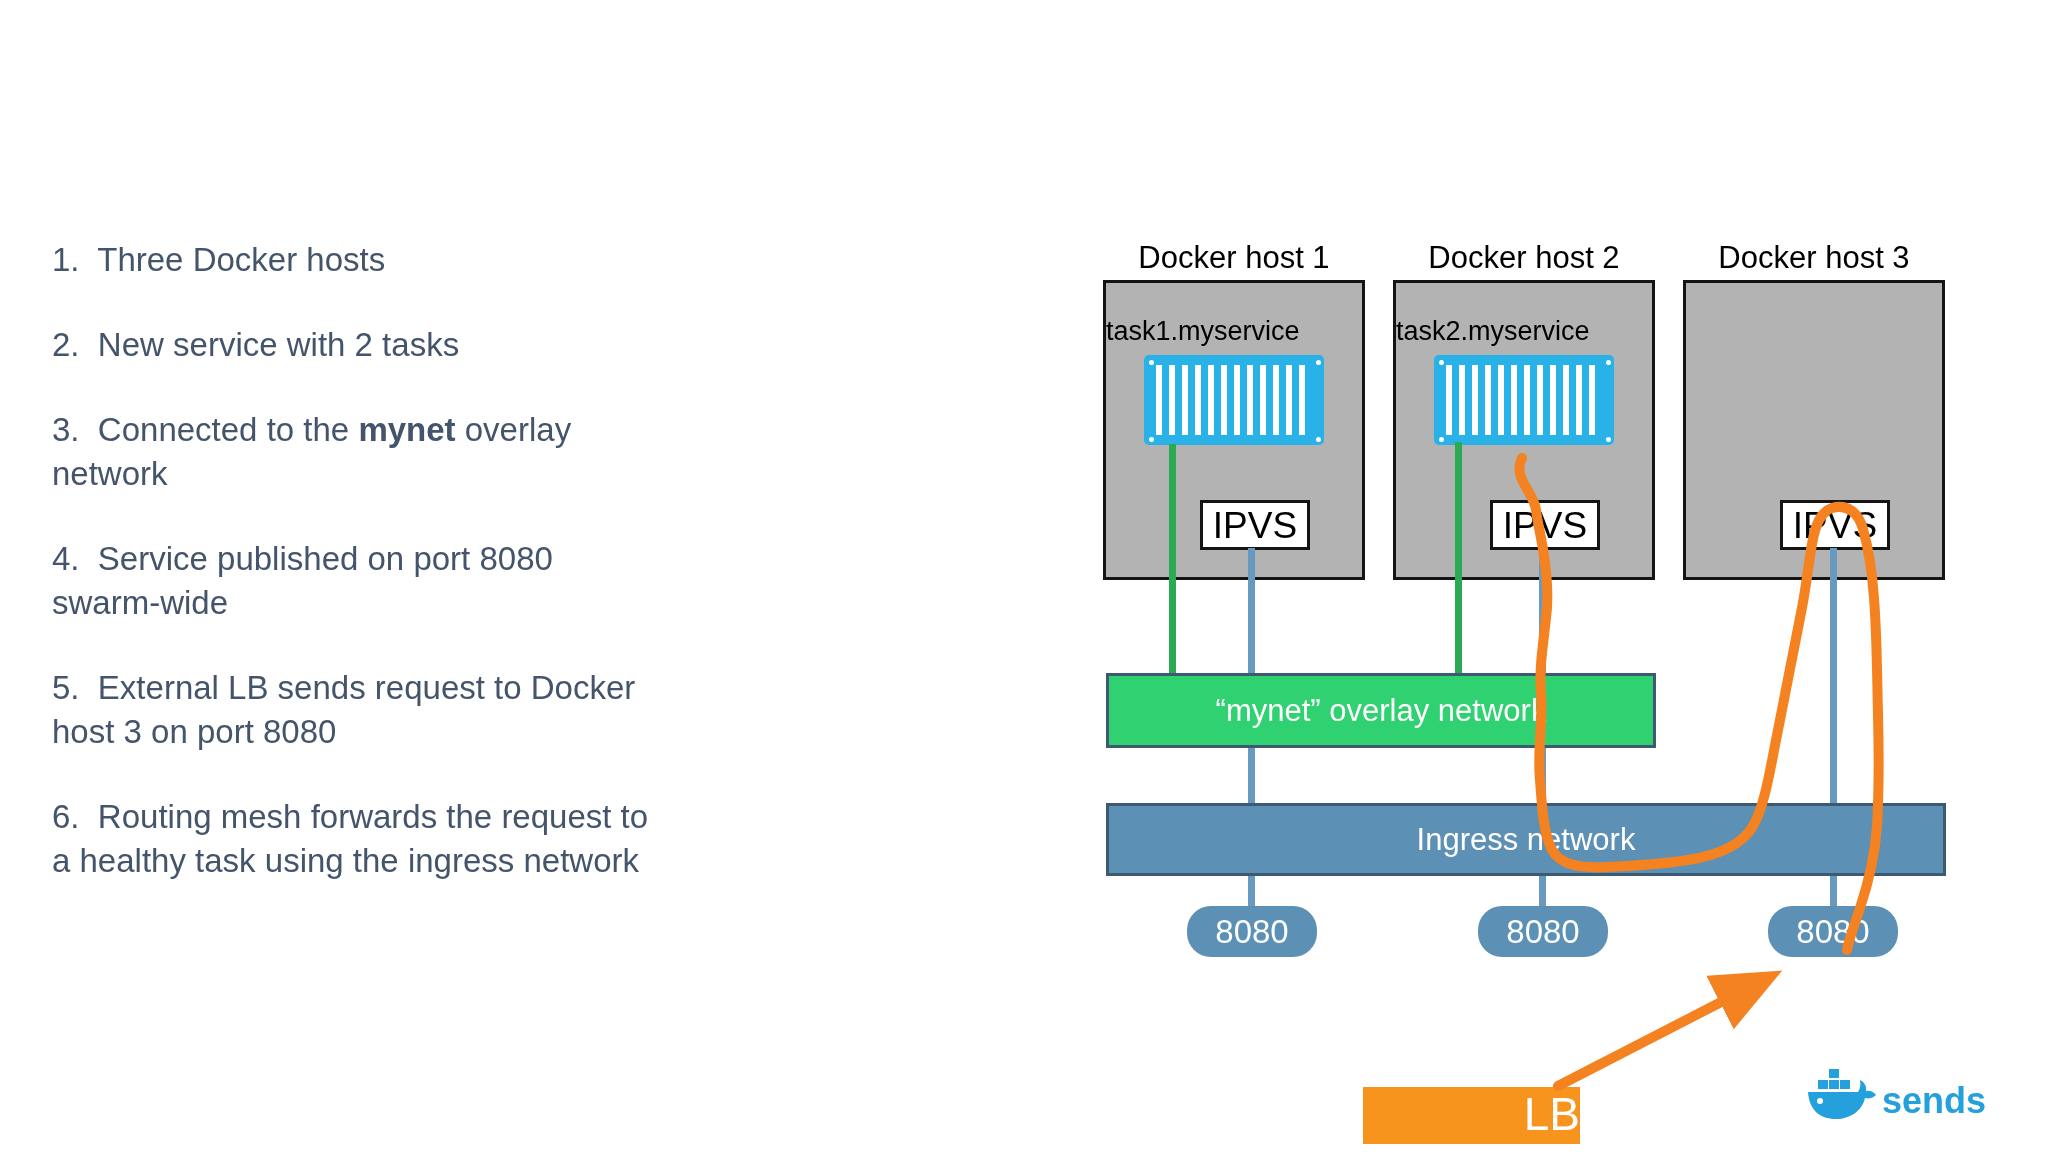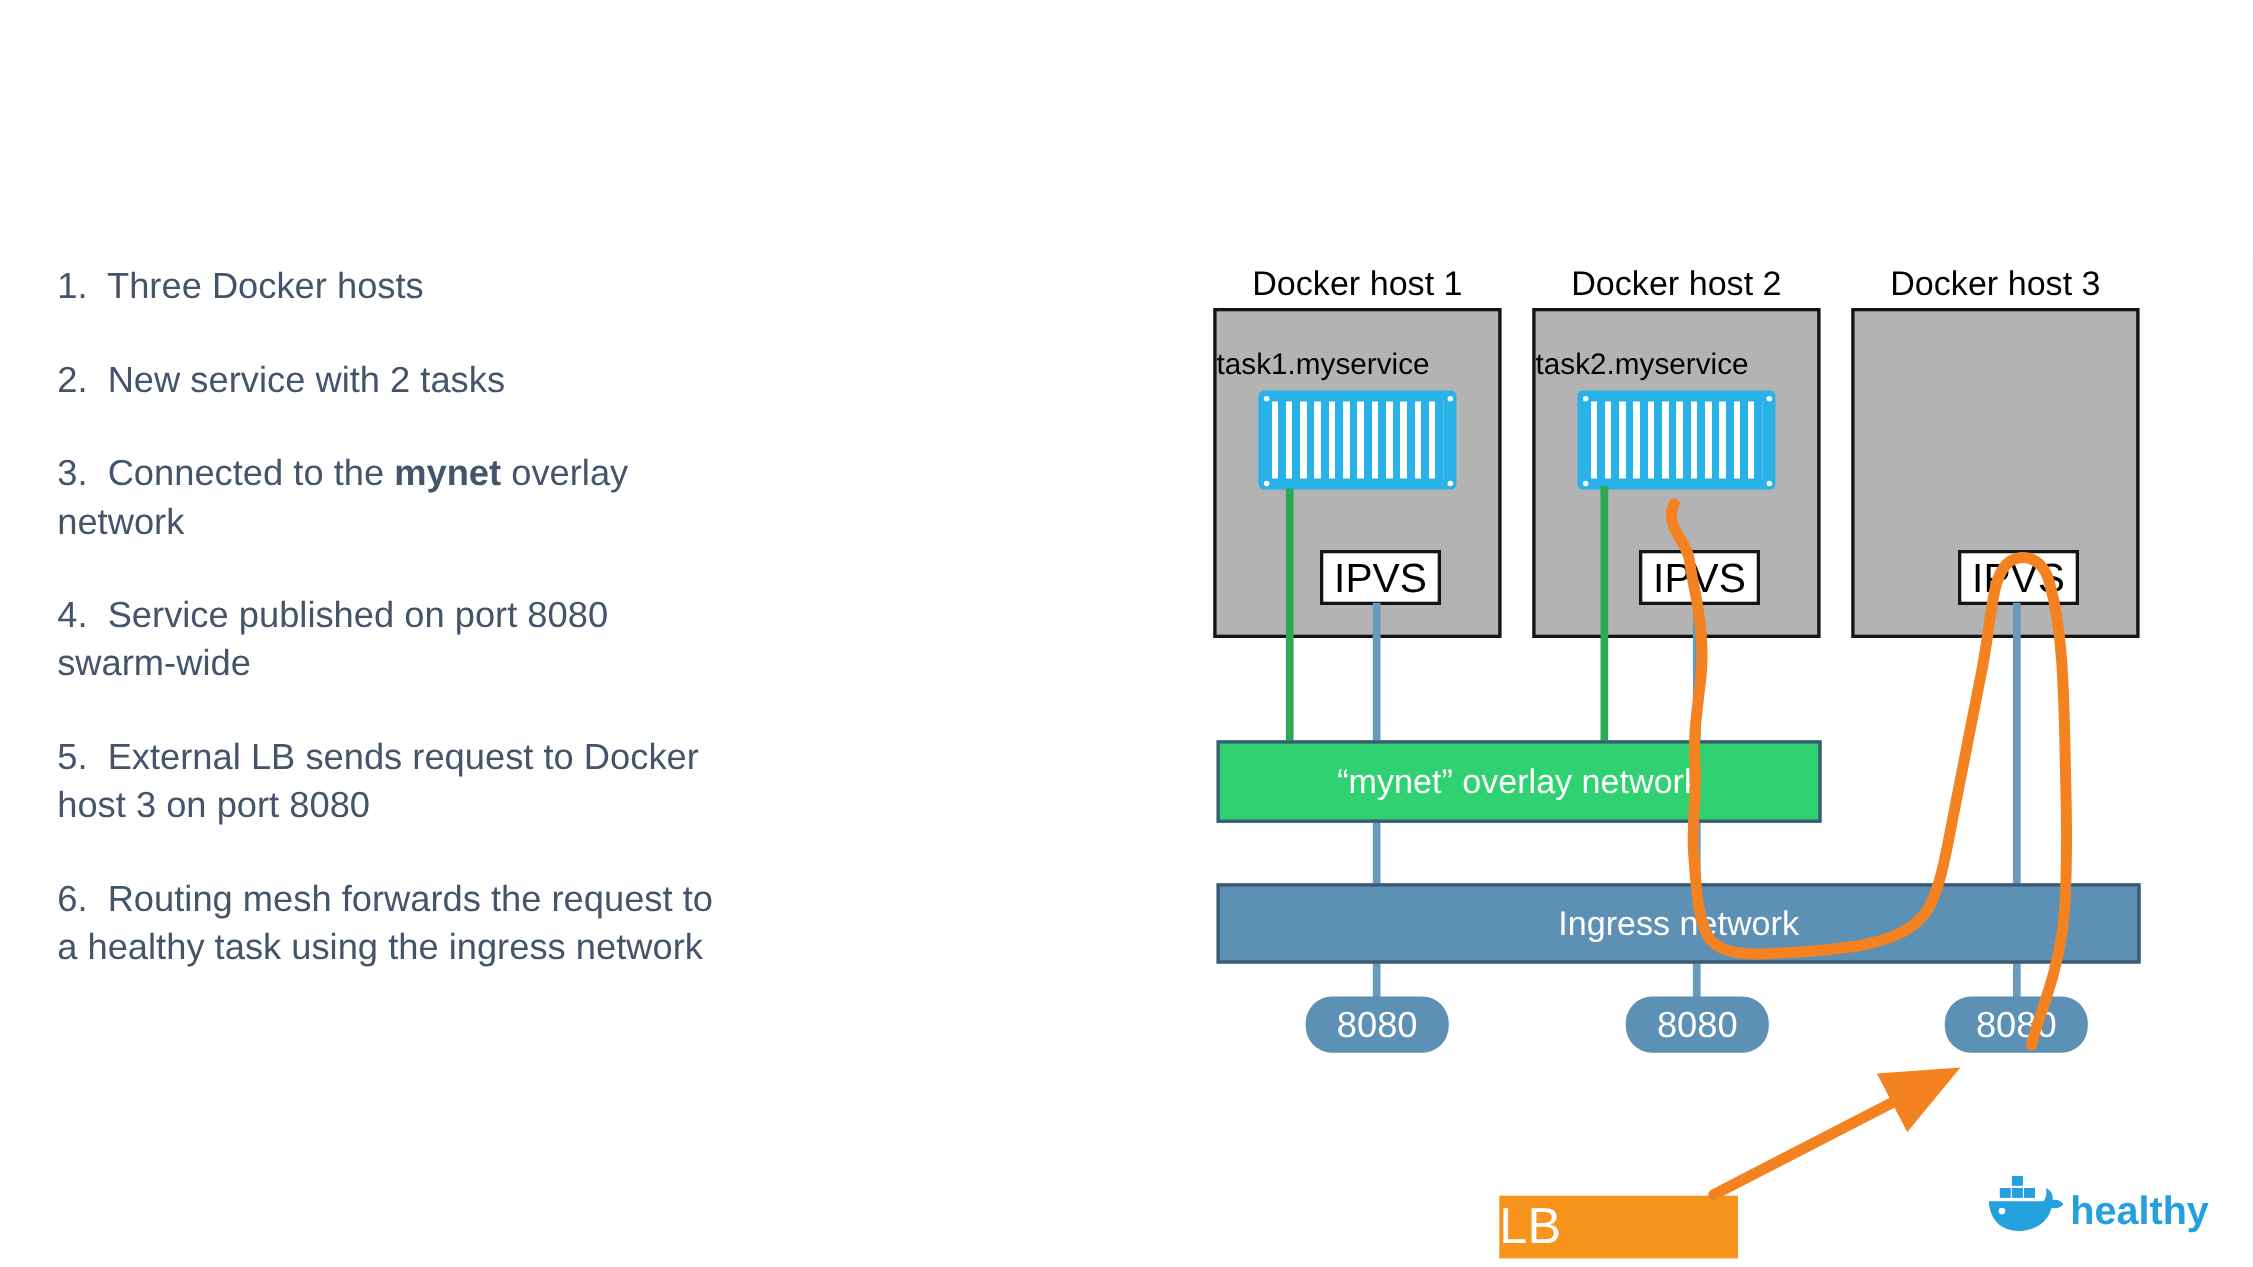--- a/index.html
+++ b/index.html
@@ -59,21 +59,21 @@
   .mynet{left:1106px; top:673px; width:550px; height:75px; background:var(--mynet_green);
     font-size:31px; line-height:70px;}
   .ingress{left:1106px; top:803px; width:840px; height:73px; background:var(--steel_blue);
     font-size:31px; line-height:68px;}
   .port-badge{position:absolute; top:906px; width:130px; height:51px; z-index:3;
     background:var(--steel_blue); border-radius:24px; color:#fff; text-align:center;
     font-size:33px; line-height:51px;}
   .pb1{left:1187px;} .pb2{left:1478px;} .pb3{left:1768px;}
 
   .lb-box{position:absolute; left:1363px; top:1087px; width:217px; height:57px;
-    background:var(--lb_orange); color:#fff; text-align:left; font-size:46px;
+    background:var(--lb_orange); color:#fff; text-align:right; font-size:46px;
     line-height:55px; z-index:3;}
 
   
   .docker-logo{position:absolute; left:1806px; top:1066px; width:220px; height:60px; z-index:3;}
   .whale{position:absolute; left:0; top:2px;}
   .docker-word{position:absolute; left:76px; top:14px; font-size:36px; font-weight:700;
     color:var(--docker_blue); letter-spacing:0px;}
 
   .annot{position:absolute; left:0; top:0; z-index:10; pointer-events:none;}
 </style>
@@ -144,21 +144,21 @@
     <svg class="whale" width="72" height="56" viewBox="0 0 72 56">
       <g style="fill:var(--docker_blue)">
         <rect x="23" y="1" width="10" height="9"></rect>
         <rect x="12" y="12" width="10" height="9"></rect>
         <rect x="23" y="12" width="10" height="9"></rect>
         <rect x="34" y="12" width="10" height="9"></rect>
         <path d="M2,24 L52,24 C54,21 55,17 54,12 C58,14 61,18 60,23 C64,22 68,24 70,27 C67,30 63,31 59,30 C56,43 44,51 30,51 C13,51 3,41 2,24 Z"></path>
       </g>
       <circle cx="14" cy="33" r="3" fill="#ffffff"></circle>
     </svg>
-    <div class="docker-word">healthy</div>
+    <div class="docker-word">sends</div>
   </div>
 
   <svg class="annot" width="2048" height="1152" viewBox="0 0 2048 1152">
     <defs>
       <marker id="ah" markerWidth="7" markerHeight="7" refX="4.5" refY="3" orient="auto">
         <path d="M0,0 L7,3 L0,6 Z" style="fill:var(--annotation_orange)"></path>
       </marker>
     </defs>
     <path d="M1522,458
          C1512,478 1534,492 1536,510

